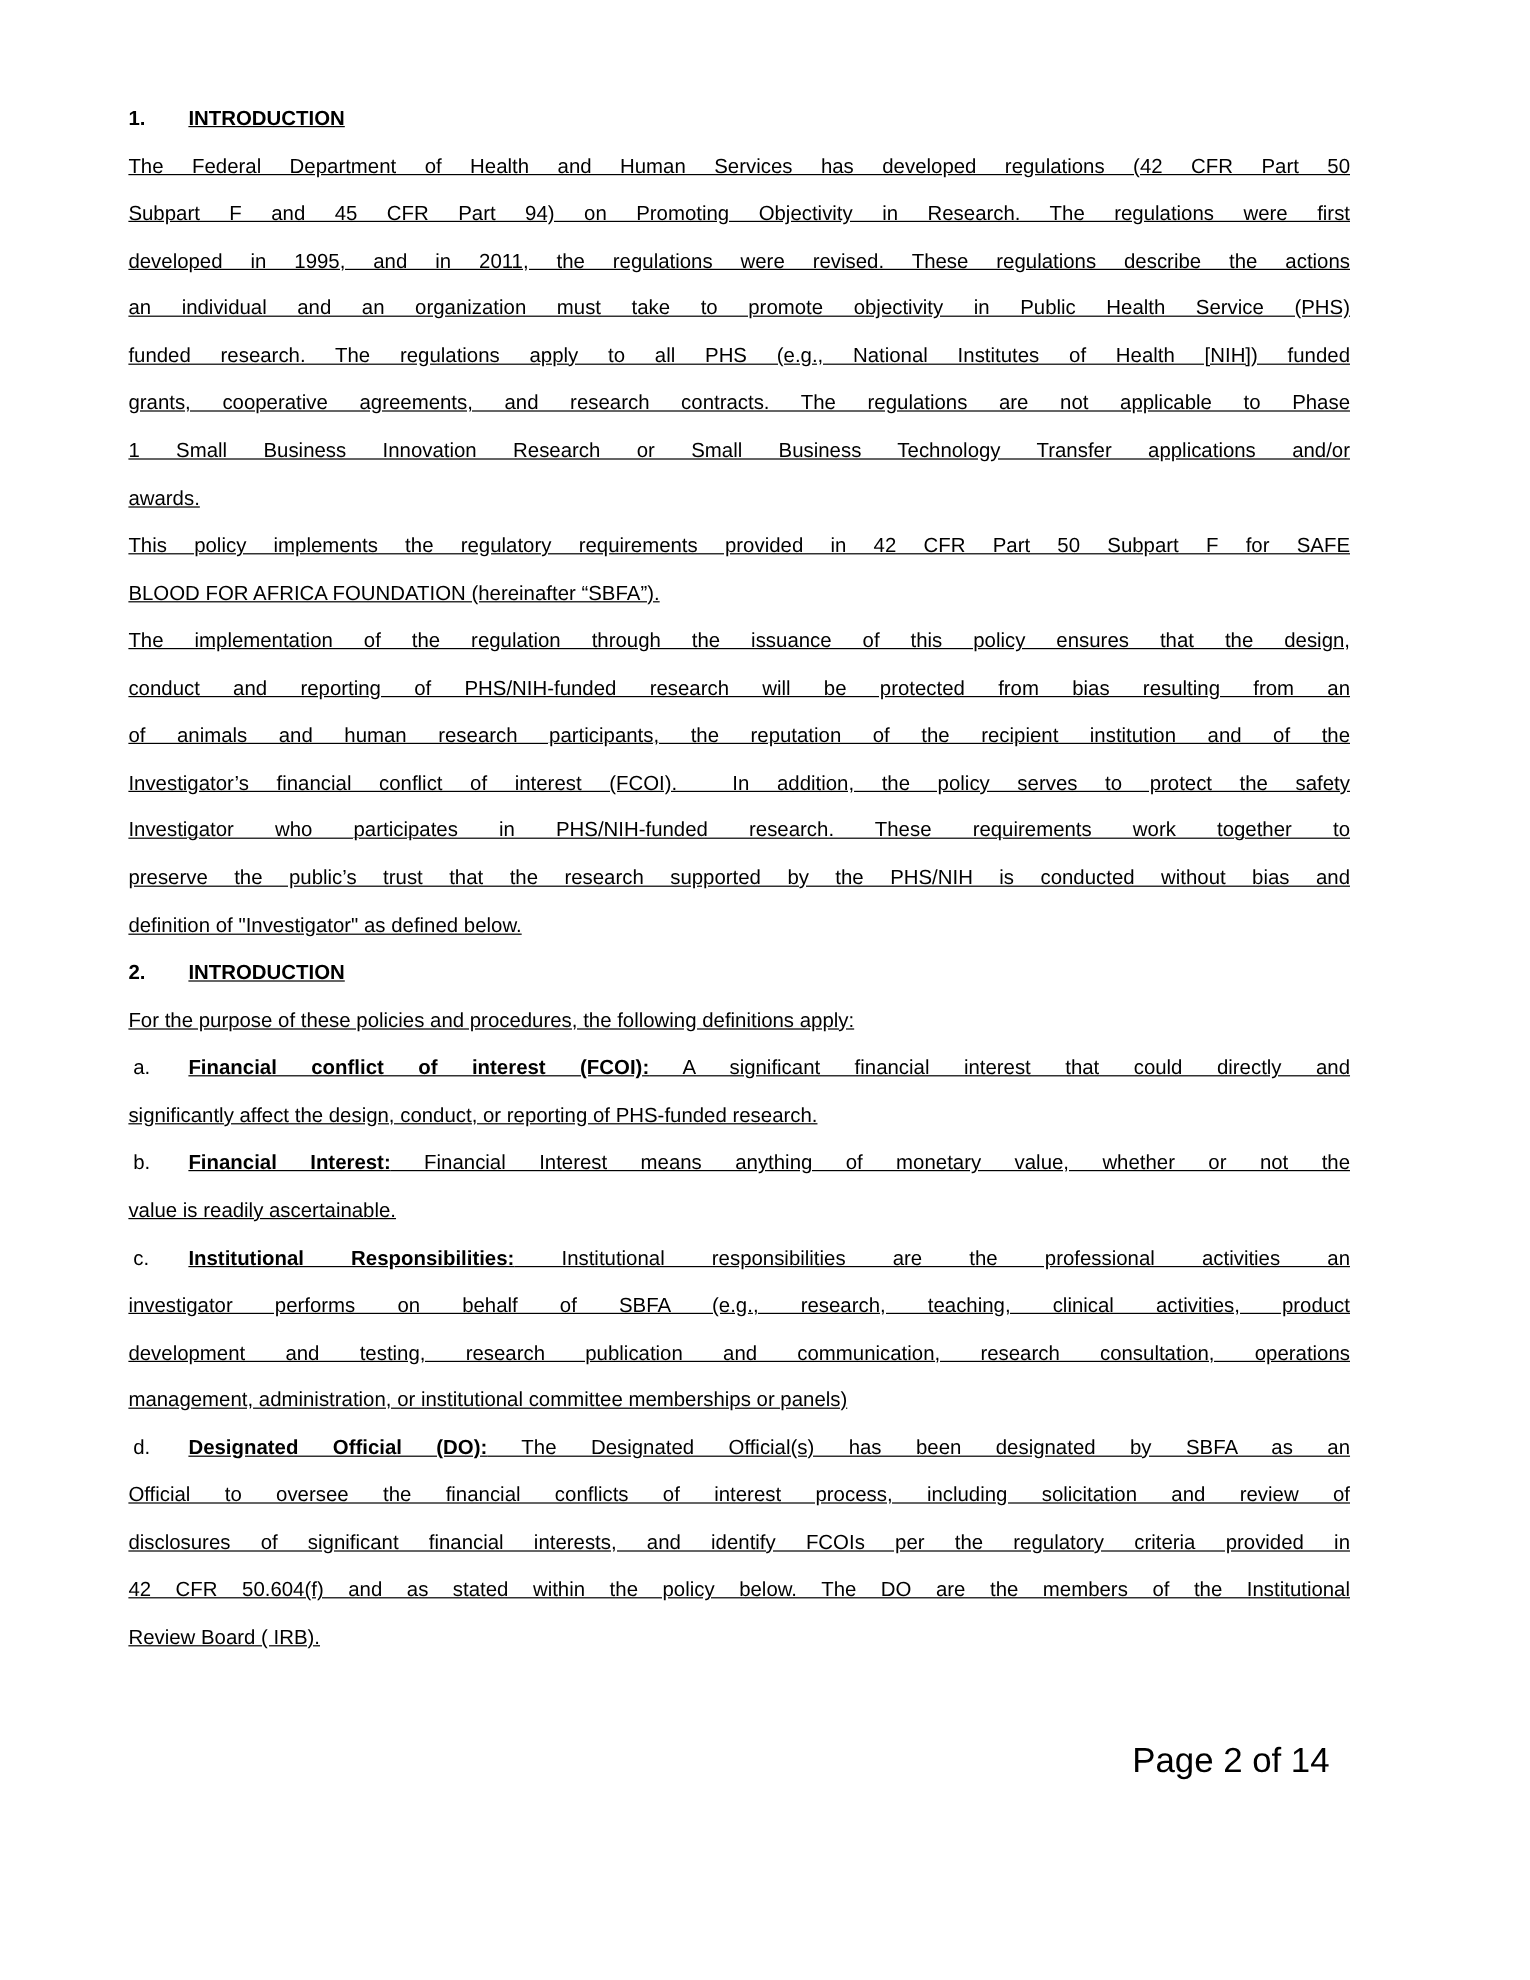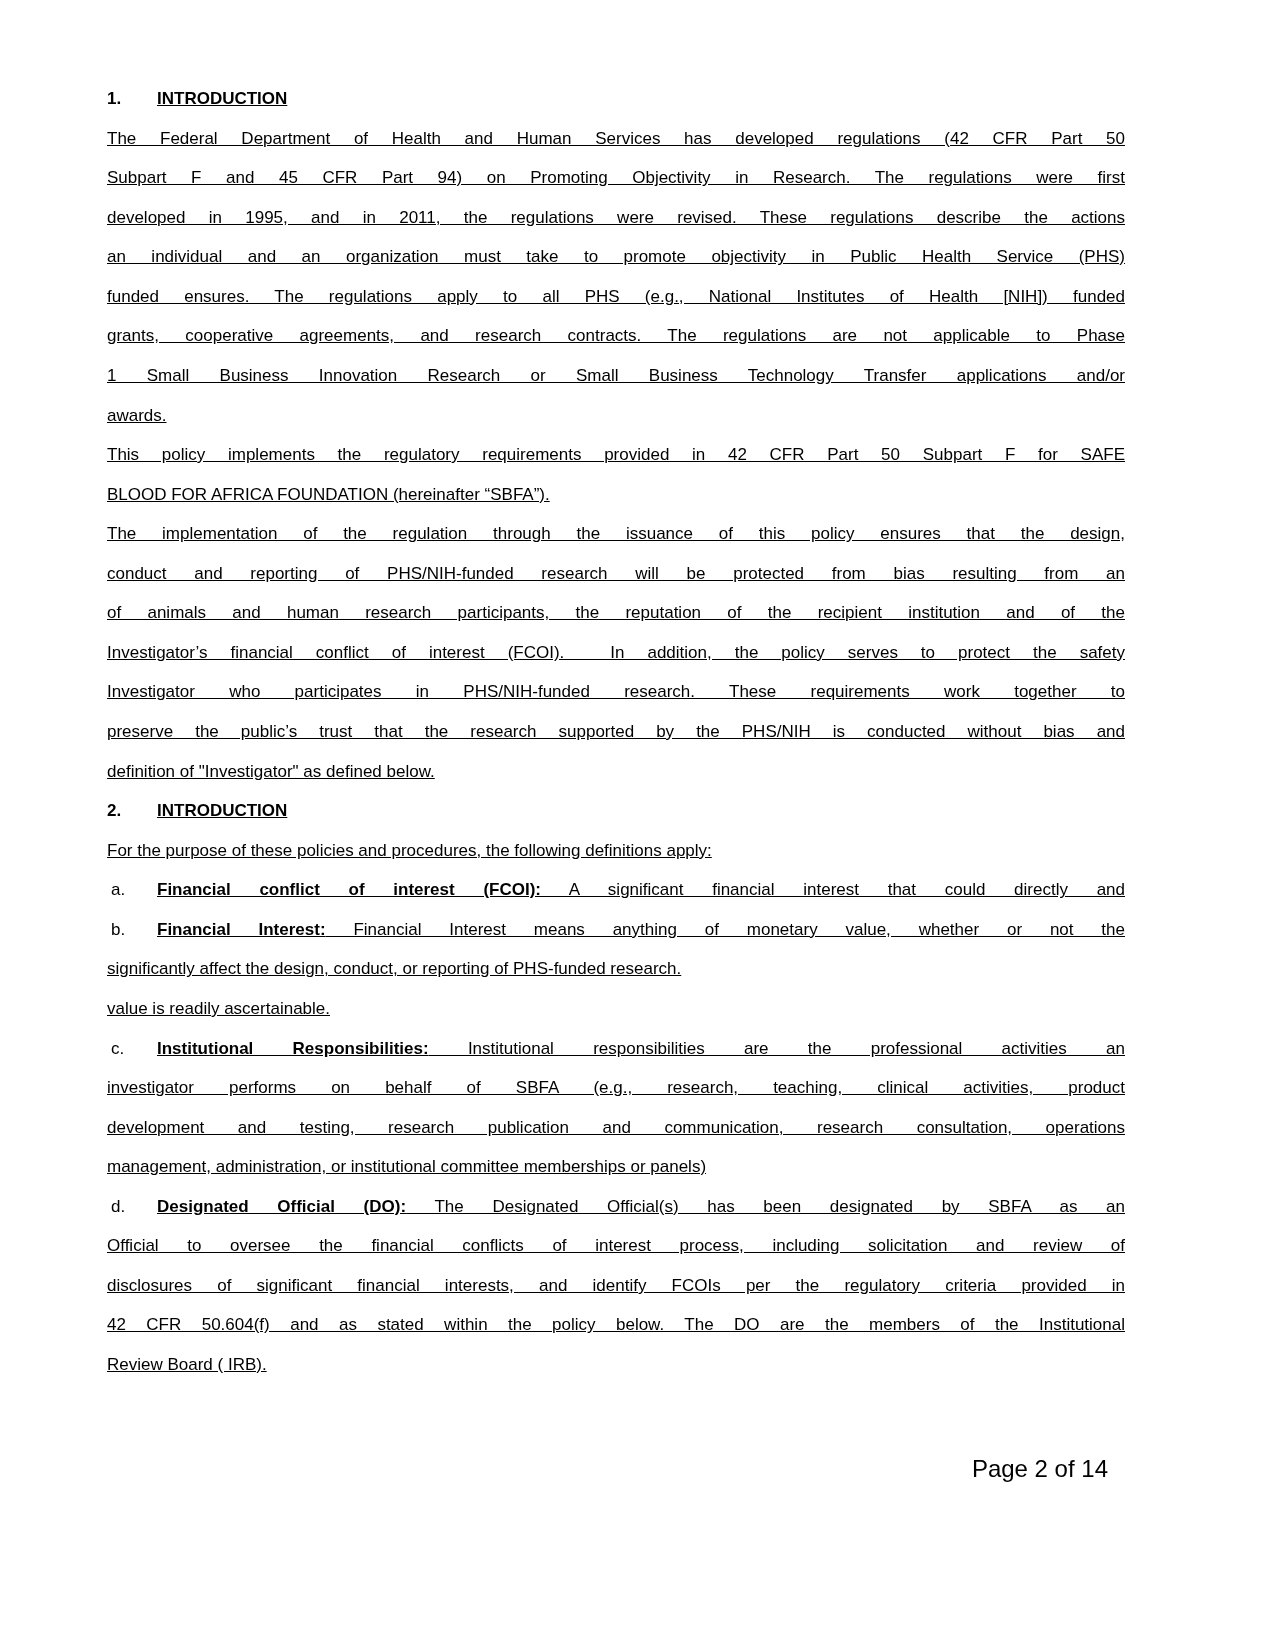--- a/index.html
+++ b/index.html
@@ -45,53 +45,53 @@
     padding-left: 4px;
   }
   .bold {
     font-weight: 700;
   }
   .footer-line {
     position: absolute;
     left: 107px;
     top: 1449px;
     width: 1001px;
-    font-size: 24px;
+    font-size: 29px;
     line-height: 39.56px;
     text-align: right;
   }
 </style>
 </head>
 <body style="background: rgb(255, 255, 255);">
 
 <div class="page" style="background: rgb(255, 255, 255); color: rgb(0, 0, 0);">
   <div class="content">
       <div class="line heading last"><span class="marker">1.</span><span>INTRODUCTION</span></div>
       <div class="line">The Federal Department of Health and Human Services has developed regulations (42 CFR Part 50</div>
       <div class="line">Subpart F and 45 CFR Part 94) on Promoting Objectivity in Research. The regulations were first</div>
       <div class="line">developed in 1995, and in 2011, the regulations were revised. These regulations describe the actions</div>
       <div class="line">an individual and an organization must take to promote objectivity in Public Health Service (PHS)</div>
-      <div class="line">funded ensures. The regulations apply to all PHS (e.g., National Institutes of Health [NIH]) funded</div>
+      <div class="line">funded research. The regulations apply to all PHS (e.g., National Institutes of Health [NIH]) funded</div>
       <div class="line">grants, cooperative agreements, and research contracts. The regulations are not applicable to Phase</div>
       <div class="line">1 Small Business Innovation Research or Small Business Technology Transfer applications and/or</div>
       <div class="line last">awards.</div>
       <div class="line">This policy implements the regulatory requirements provided in 42 CFR Part 50 Subpart F for SAFE</div>
       <div class="line last">BLOOD FOR AFRICA FOUNDATION (hereinafter “SBFA”).</div>
       <div class="line">The implementation of the regulation through the issuance of this policy ensures that the design,</div>
       <div class="line">conduct and reporting of PHS/NIH-funded research will be protected from bias resulting from an</div>
       <div class="line">of animals and human research participants, the reputation of the recipient institution and of the</div>
       <div class="line">Investigator’s financial conflict of interest (FCOI).  In addition, the policy serves to protect the safety</div>
       <div class="line">Investigator who participates in PHS/NIH-funded research. These requirements work together to</div>
       <div class="line">preserve the public’s trust that the research supported by the PHS/NIH is conducted without bias and</div>
       <div class="line last">definition of "Investigator" as defined below.</div>
       <div class="line heading last"><span class="marker">2.</span><span>INTRODUCTION</span></div>
       <div class="line last">For the purpose of these policies and procedures, the following definitions apply:</div>
       <div class="line"><span class="marker item-marker">a.</span><span class="bold">Financial conflict of interest (FCOI):</span><span> A significant financial interest that could directly and</span></div>
+      <div class="line last">significantly affect the design, conduct, or reporting of PHS-funded research.</div>
       <div class="line"><span class="marker item-marker">b.</span><span class="bold">Financial Interest:</span><span> Financial Interest means anything of monetary value, whether or not the</span></div>
-      <div class="line last">significantly affect the design, conduct, or reporting of PHS-funded research.</div>
       <div class="line last">value is readily ascertainable.</div>
       <div class="line"><span class="marker item-marker">c.</span><span class="bold">Institutional Responsibilities:</span><span> Institutional responsibilities are the professional activities an</span></div>
       <div class="line">investigator performs on behalf of SBFA (e.g., research, teaching, clinical activities, product</div>
       <div class="line">development and testing, research publication and communication, research consultation, operations</div>
       <div class="line last">management, administration, or institutional committee memberships or panels)</div>
       <div class="line"><span class="marker item-marker">d.</span><span class="bold">Designated Official (DO):</span><span> The Designated Official(s) has been designated by SBFA as an</span></div>
       <div class="line">Official to oversee the financial conflicts of interest process, including solicitation and review of</div>
       <div class="line">disclosures of significant financial interests, and identify FCOIs per the regulatory criteria provided in</div>
       <div class="line">42 CFR 50.604(f) and as stated within the policy below. The DO are the members of the Institutional</div>
       <div class="line last">Review Board ( IRB).</div>

